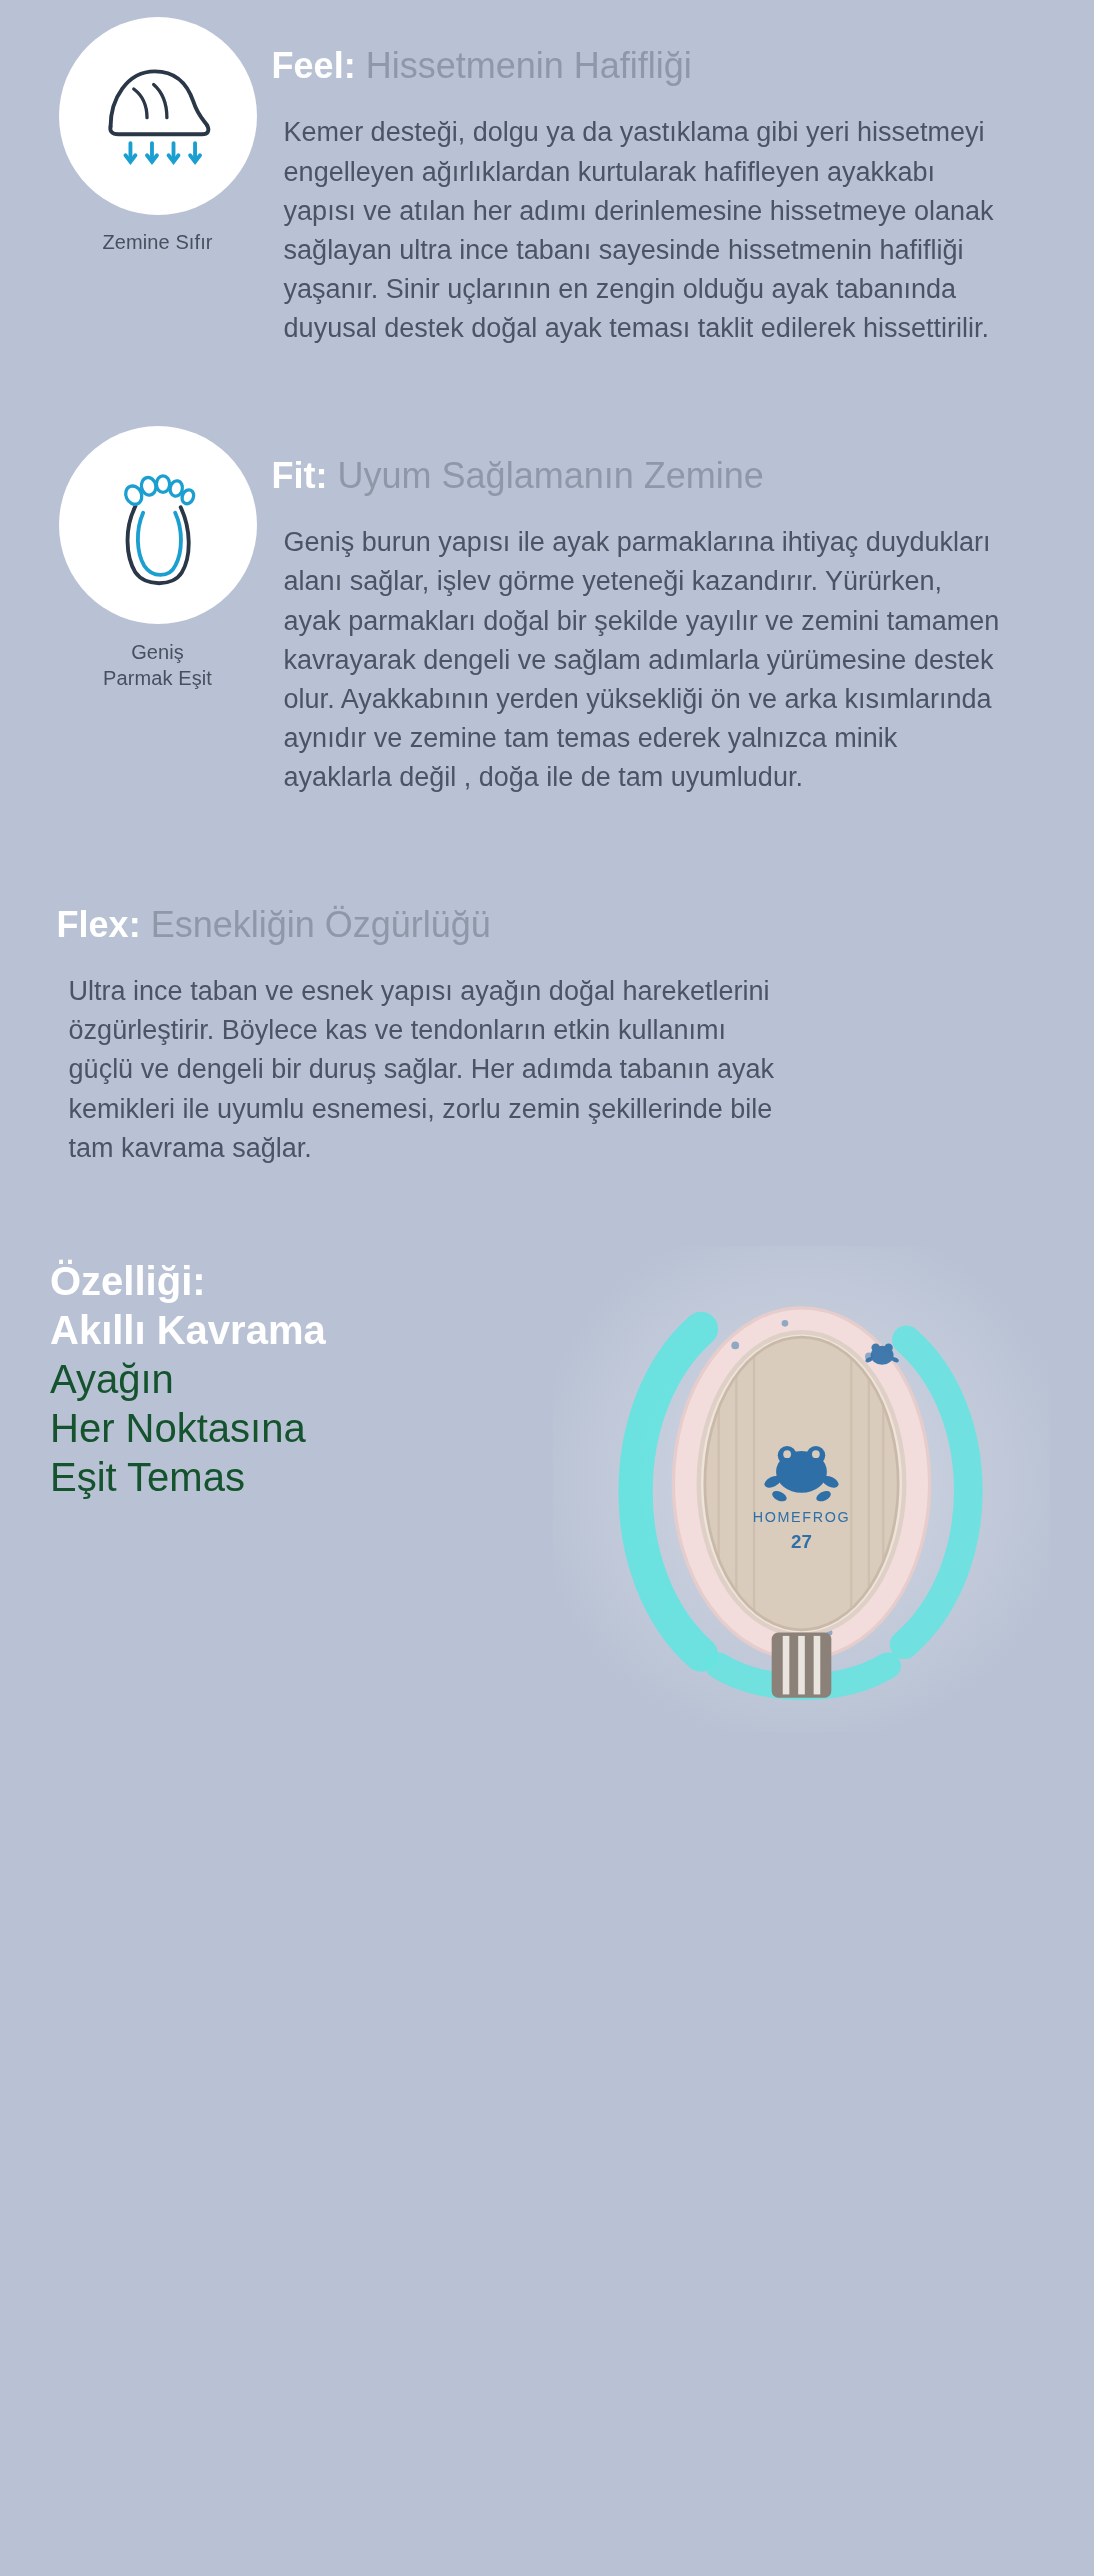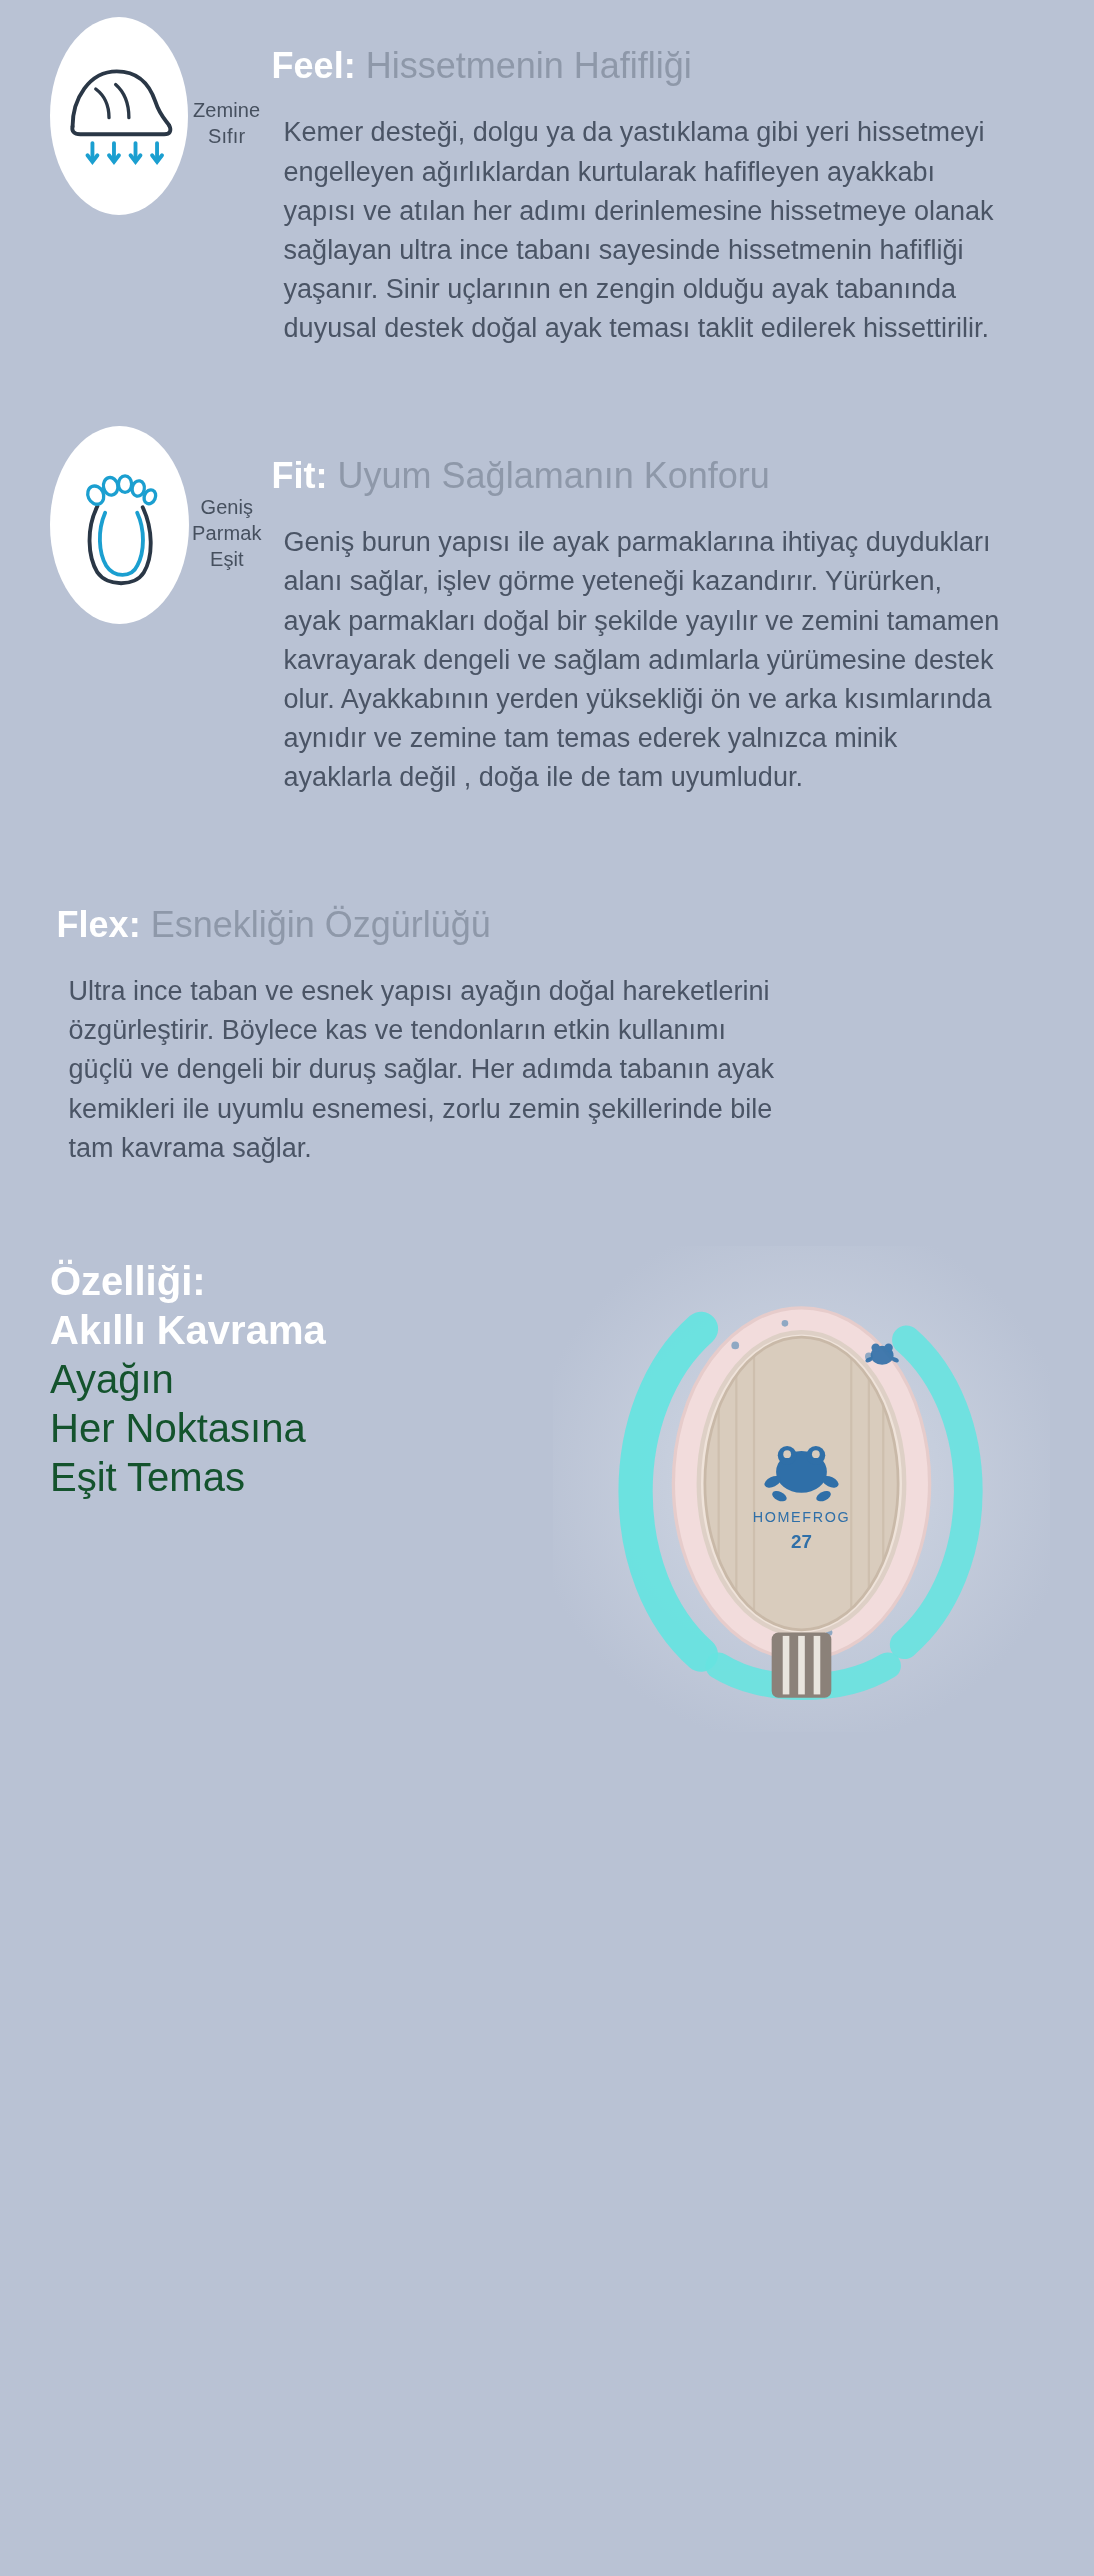--- a/index.html
+++ b/index.html
@@ -21,21 +21,21 @@
   .feature {
     display: flex;
     align-items: flex-start;
     padding: 0 22px 0 50px;
   }
 
   .icon-col {
     width: 215px;
     flex: 0 0 215px;
     display: flex;
-    flex-direction: row;
+    flex-direction: column;
     align-items: center;
   }
 
   .icon-circle {
     width: 198px;
     height: 198px;
     border-radius: 50%;
     background: #ffffff;
     display: flex;
     align-items: center;
@@ -175,21 +175,21 @@
       </svg>
     </div>
     <div class="icon-caption">
       <span>Geniş</span><br>
       <span>Parmak Eşit</span>
     </div>
   </div>
   <div class="text-col">
     <h2 class="heading">
       <span class="kw">Fit:</span>
-      <span>Uyum Sağlamanın Konforu</span>
+      <span>Uyum Sağlamanın Zemine</span>
     </h2>
     <p class="body-text">Geniş burun yapısı ile ayak parmaklarına ihtiyaç duydukları alanı sağlar, işlev görme yeteneği kazandırır. Yürürken, ayak parmakları doğal bir şekilde yayılır ve zemini tamamen kavrayarak dengeli ve sağlam adımlarla yürümesine destek olur. Ayakkabının yerden yüksekliği ön ve arka kısımlarında aynıdır ve zemine tam temas ederek yalnızca minik ayaklarla değil , doğa ile de tam uyumludur.</p>
   </div>
 </section>
 
 <section class="feature" id="block-flex">
   <div class="text-col">
     <h2 class="heading">
       <span class="kw">Flex:</span>
       <span>Esnekliğin Özgürlüğü</span>

